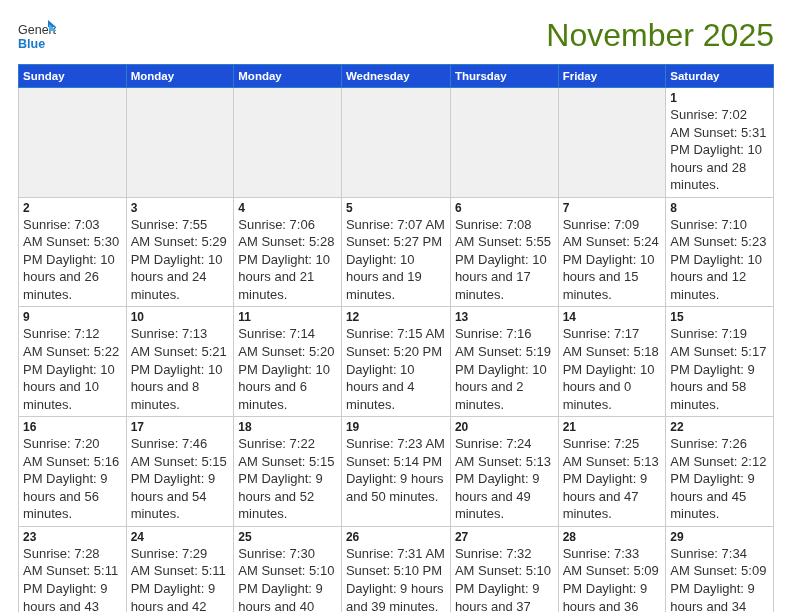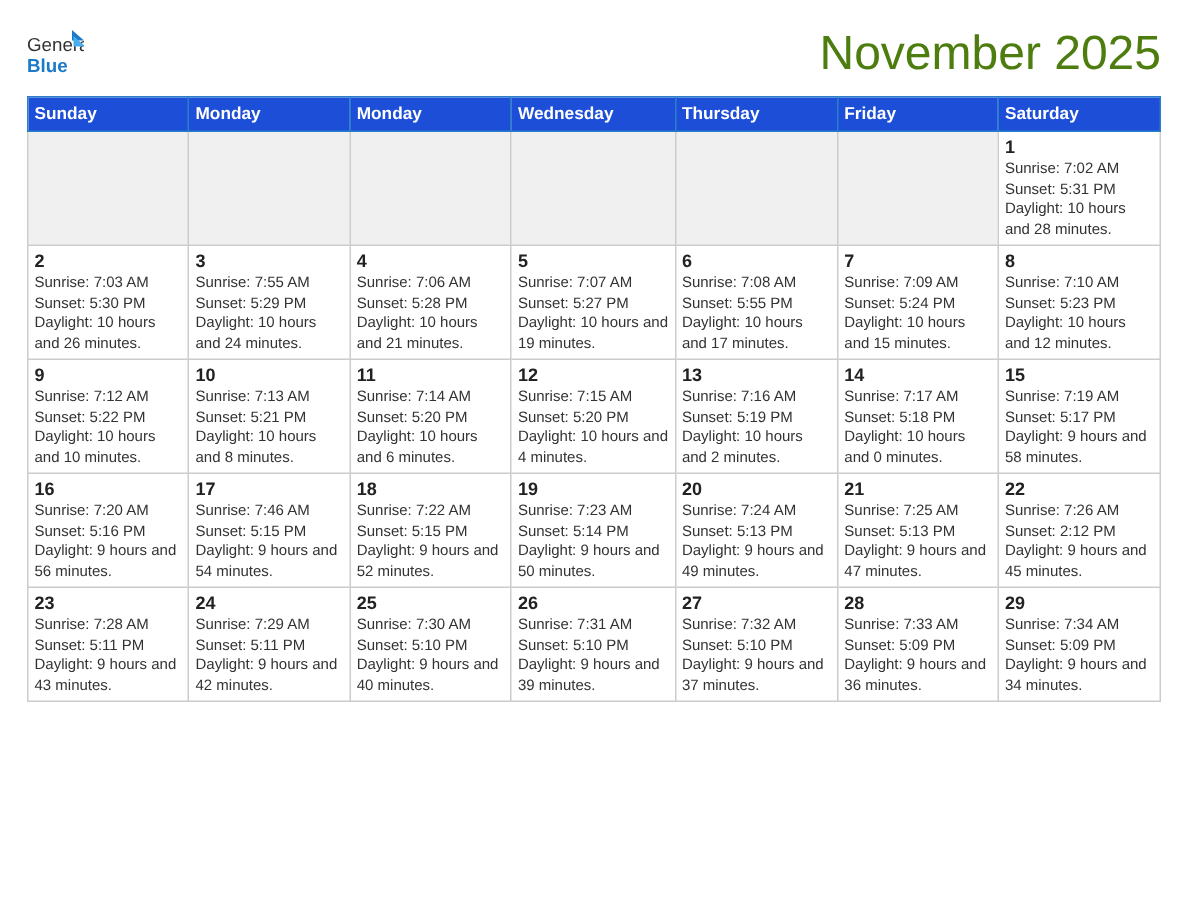--- a/index.html
+++ b/index.html
@@ -65,21 +65,21 @@
     .calendar td.empty {
       background: #f0f0f0;
     }
     .day-num {
       font-size: 12px;
       font-weight: bold;
       color: #222;
       margin-bottom: 1px;
     }
     .day-info {
-      font-size: 10px;
+      font-size: 13px;
       color: #333;
       line-height: 1.35;
     }
     .last-row td {
       height: 55px;
     }
   </style>
 </head>
 <body>
 

